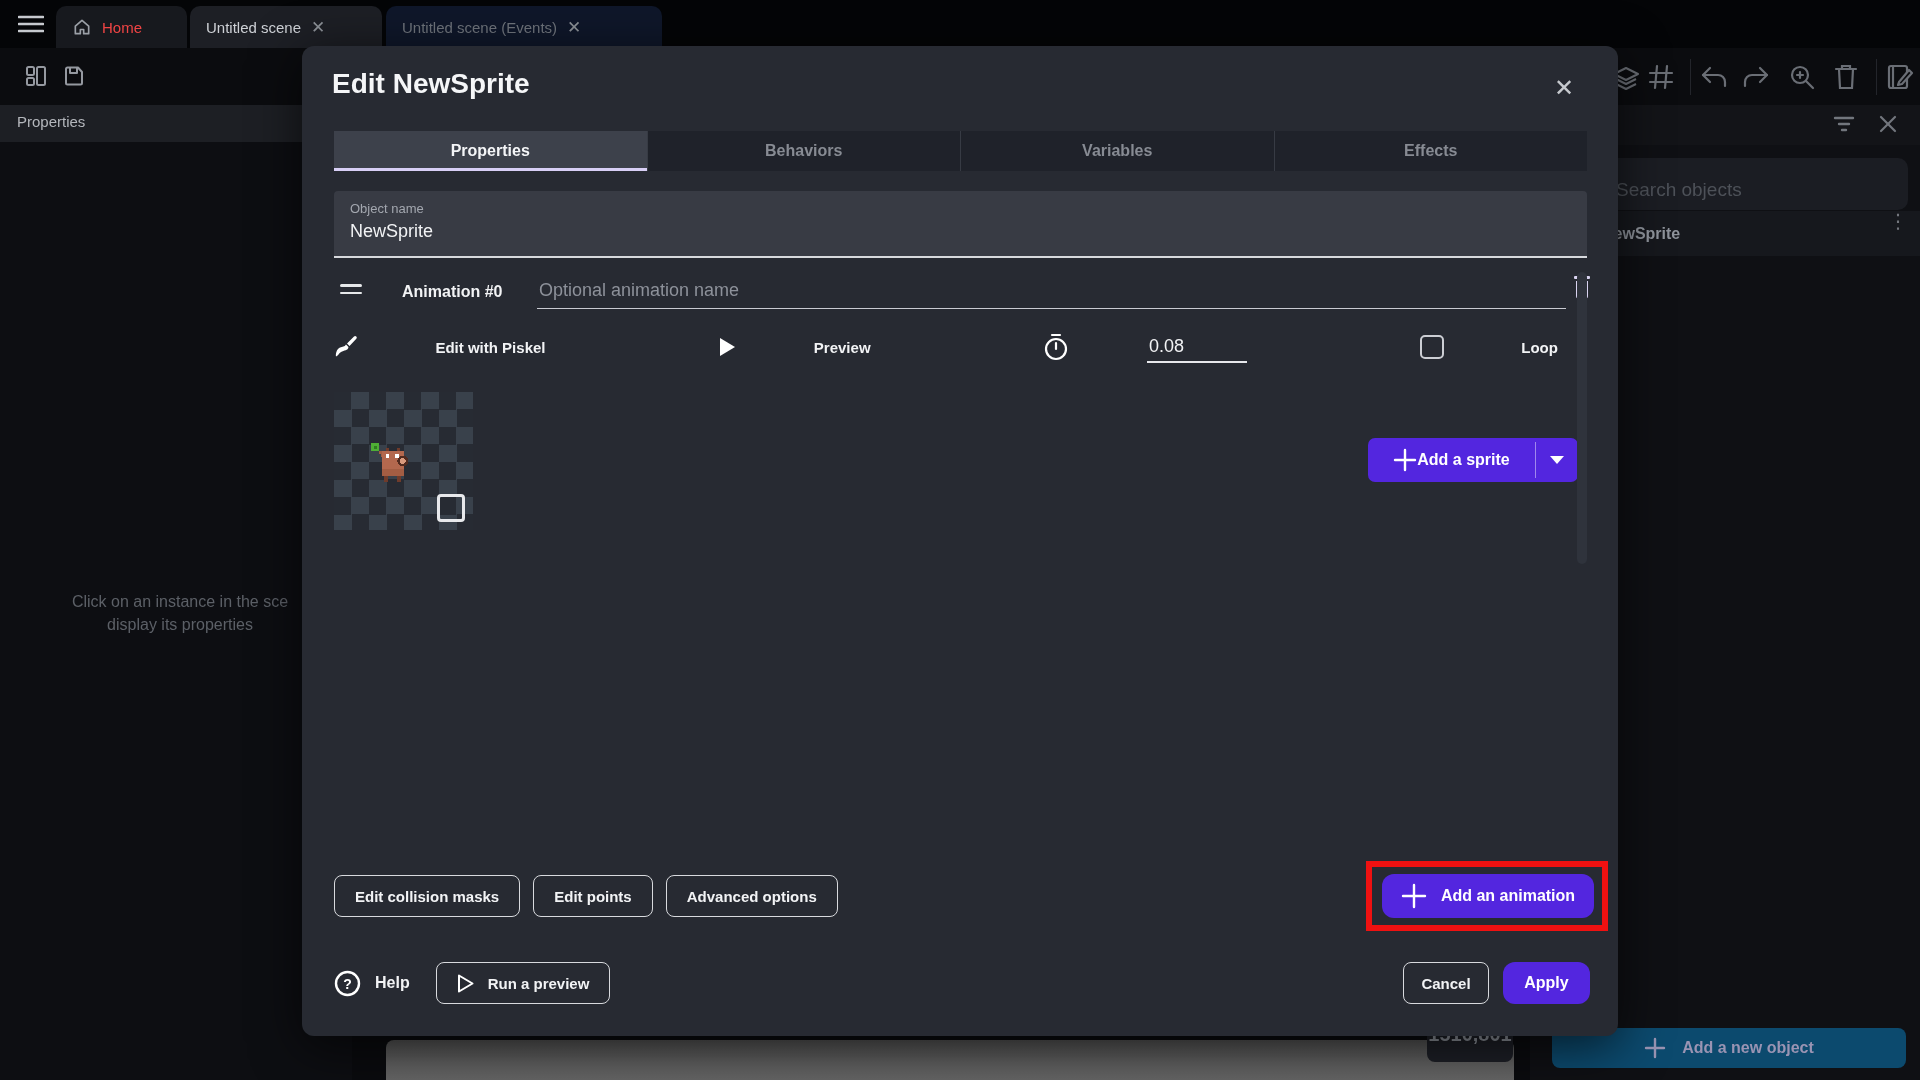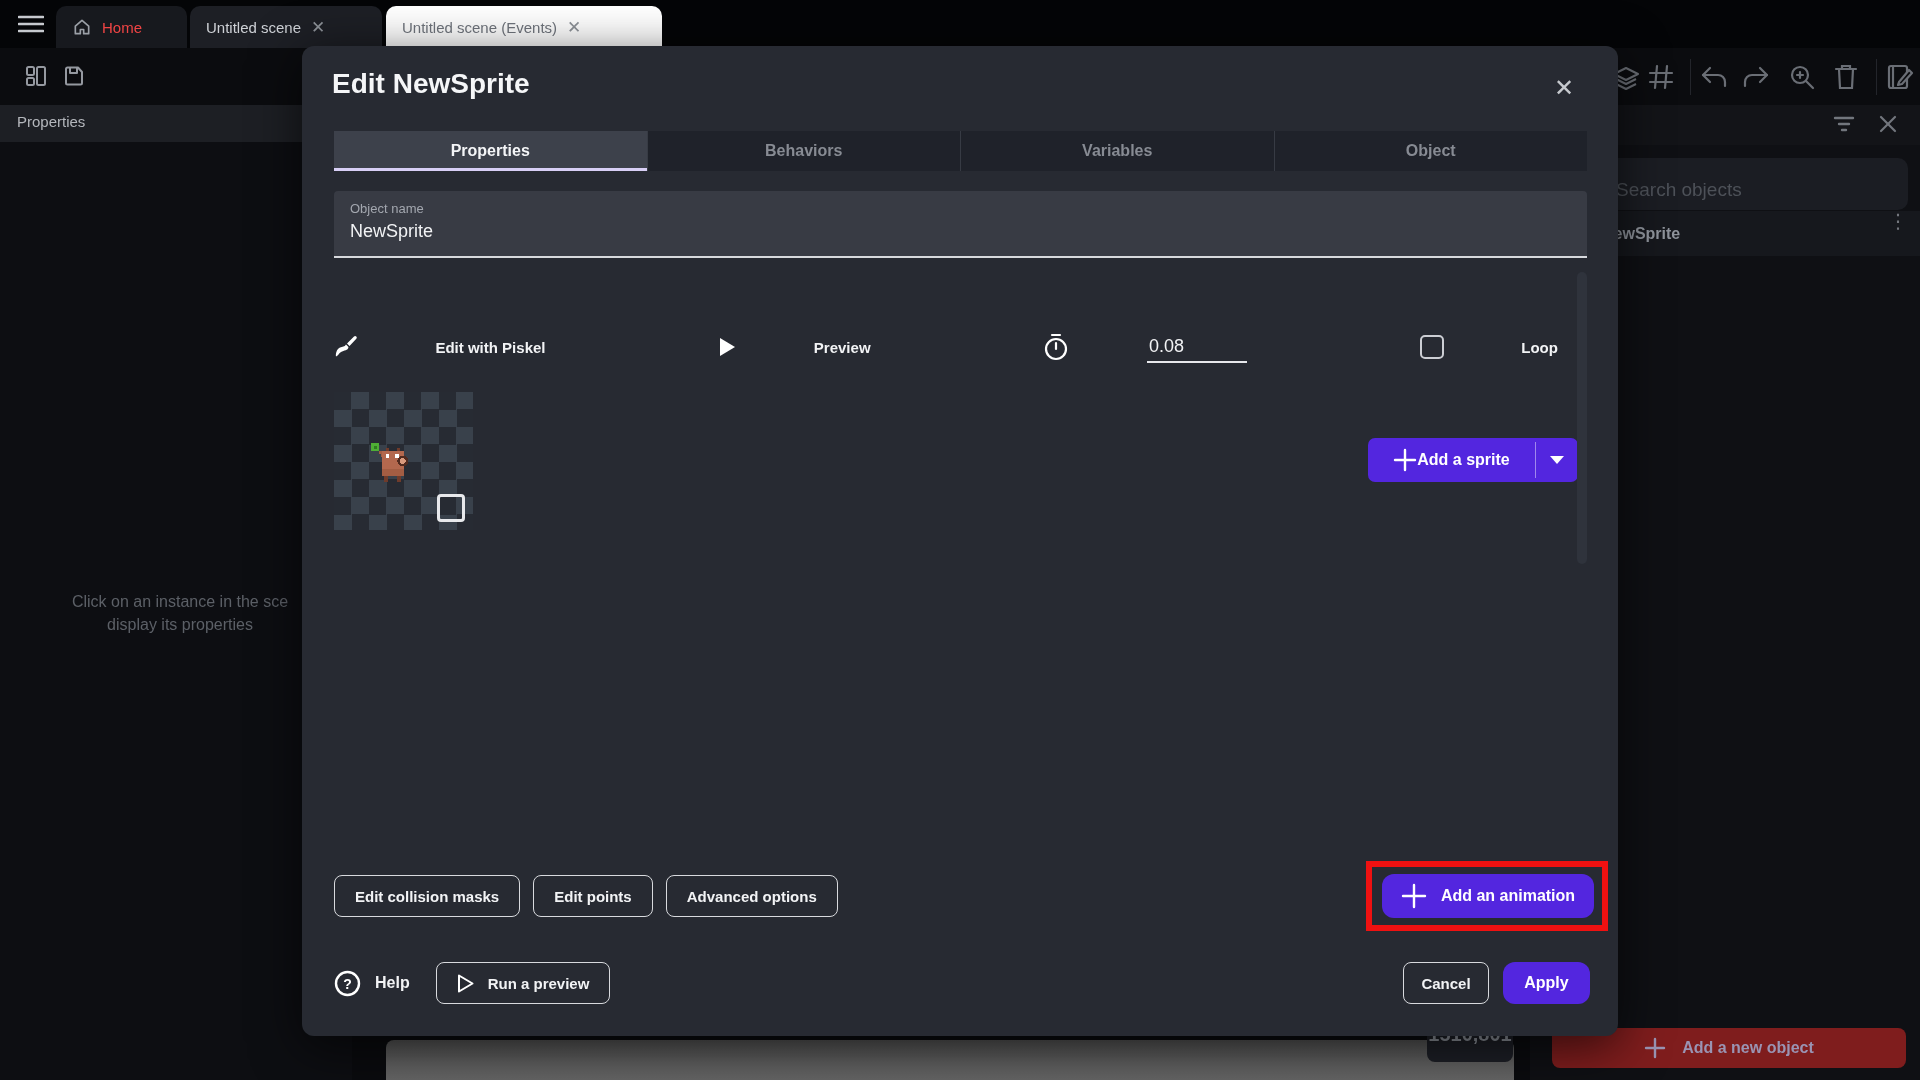--- a/index.html
+++ b/index.html
@@ -30,21 +30,21 @@
 
   
   #rightpanel-bg{left:1530px;top:105px;width:390px;height:975px;background:#0f1014;}
   #rightpanel-header{left:1530px;top:105px;width:390px;height:40px;background:#131418;}
   #search-input{left:1560px;top:158px;width:348px;height:52px;background:#1b1d23;border:none;border-radius:10px;
     box-sizing:border-box;padding:12px 14px 0 56px;font-size:19px;color:#9da1a8;font-family:"Liberation Sans",sans-serif;outline:none;}
   #search-input::placeholder{color:#4d5158;}
   #object-row{left:1540px;top:211px;width:380px;height:45px;background:#16181d;}
   #object-row-label{margin-left:62px;font-size:16px;font-weight:bold;color:#8e939b;}
   .kebab{color:#73767d;font-size:17px;letter-spacing:0;line-height:5px;text-align:center;}
-  #add-object-btn{left:1552px;top:1028px;width:354px;height:40px;border-radius:8px;background:#7f1d1d;
+  #add-object-btn{left:1552px;top:1028px;width:354px;height:40px;border-radius:8px;background:#0c4a6e;
     display:flex;align-items:center;justify-content:center;gap:16px;color:#9a94b3;font-weight:bold;font-size:16px;}
 
   
   #canvas-strip{left:386px;top:1040px;width:1128px;height:40px;border-radius:8px 8px 0 0;
     background:linear-gradient(#535353,#606060 55%,#656565);}
   #coords-chip{left:1427px;top:1012px;width:86px;height:50px;background:#1d1f26;border-radius:8px;
     color:#8e939b;font-size:20px;font-weight:bold;text-align:center;line-height:1;padding-top:12px;box-sizing:border-box;}
 
   
   #dialog{left:302px;top:46px;width:1316px;height:990px;background:#272a32;border-radius:12px;
@@ -126,21 +126,21 @@
         <svg width="20" height="20" viewBox="0 0 24 24" fill="none" stroke="#9ba0a7" stroke-width="2" stroke-linejoin="round">
           <path d="M4 11 L12 4 L20 11 V20 H14 V15 H10 V20 H4 Z"></path>
         </svg>
       </span>
     <span style="font-size:15px;color:#ef4444;">Home</span>
   </div>
   <div class="abs tab" style="left:190px;width:192px;background:#1d1f25;">
     <span style="font-size:15px;color:#ced1d6;">Untitled scene</span>
     <span class="tab-close">✕</span>
   </div>
-  <div class="abs tab" style="left:386px;width:276px;background:#ffffff;">
+  <div class="abs tab" style="left:386px;width:276px;background:#0f172a;">
     <span style="font-size:15px;color:#70757d;">Untitled scene (Events)</span>
     <span class="tab-close">✕</span>
   </div>
 </div>
 
 <div class="abs" id="toolbar2">
   <div class="abs tbicon" style="left:24px;top:16px;">
     <svg width="24" height="24" viewBox="0 0 24 24" fill="none" stroke="currentColor" stroke-width="2">
         <rect x="3" y="3" width="7" height="8" rx="1.5"></rect>
         <rect x="3" y="14" width="7" height="7" rx="1.5"></rect>
@@ -252,29 +252,44 @@
 </div>
 
 <div class="abs" id="dialog">
   <div class="abs" id="dialog-title">Edit NewSprite</div>
   <div class="abs" id="dialog-close">✕</div>
 
   <div class="abs" id="dialog-tabbar">
     <div class="dtab active">Properties</div>
     <div class="dtab">Behaviors</div>
     <div class="dtab">Variables</div>
-    <div class="dtab">Object</div>
+    <div class="dtab">Effects</div>
   </div>
   <div class="abs" id="dtab-underline"></div>
 
   <div class="abs" id="objname-field">
     <div id="objname-label">Object name</div>
     <input id="objname-input" value="NewSprite" style="">
   </div>
 
+  <div class="abs" id="anim-row">
+    <div class="abs" id="drag-handle">
+        <div></div>
+        <div></div>
+      </div>
+    <div class="abs" id="anim-label">Animation #0</div>
+    <input class="abs" id="anim-name-input" placeholder="Optional animation name" style="">
+    <div class="abs" id="anim-trash">
+      <svg width="24" height="26" viewBox="0 0 24 26">
+          <rect x="4" y="2" width="16" height="3" rx="1" fill="#d9d3f0"></rect>
+          <rect x="9.5" y="0" width="5" height="3" rx="1" fill="#d9d3f0"></rect>
+          <path d="M6 7 H18 V22 a2.5 2.5 0 0 1-2.5 2.5 h-7 A2.5 2.5 0 0 1 6 22 Z" fill="#d9d3f0"></path>
+        </svg>
+    </div>
+  </div>
 
   <div class="abs" id="frame-toolbar">
     <span>
         <svg width="24" height="24" viewBox="0 0 24 24">
           <path d="M13 8.5 L20 1.5 a1.6 1.6 0 0 1 2.3 2.3 L15.5 11 Z" fill="#fff"></path>
           <path d="M12 9.5 L14.5 12 C14 16 10 15 7 17 C4.5 18.5 4 21 2 21.5 C1.5 19 2.5 14 6 12.5 C8.5 11.5 10.5 12 12 9.5 Z" fill="#fff"></path>
         </svg>
       </span>
     <span class="ftb-label">Edit with Piskel</span>
     <span class="ftb-gap"></span>

